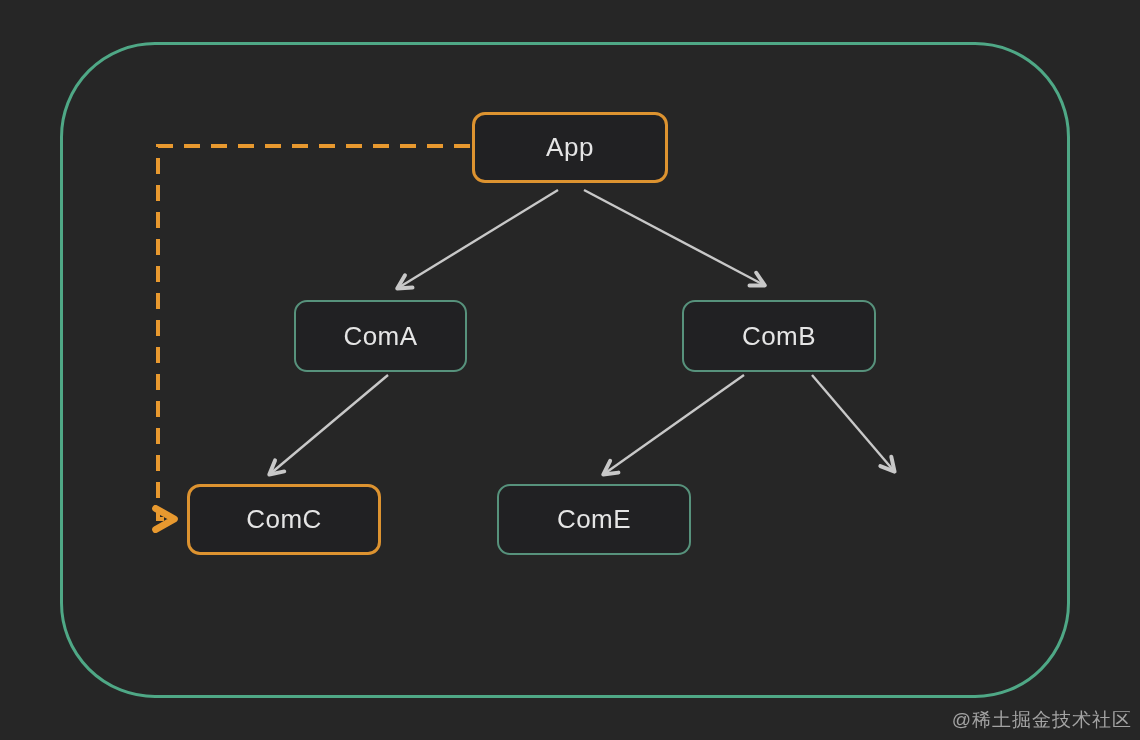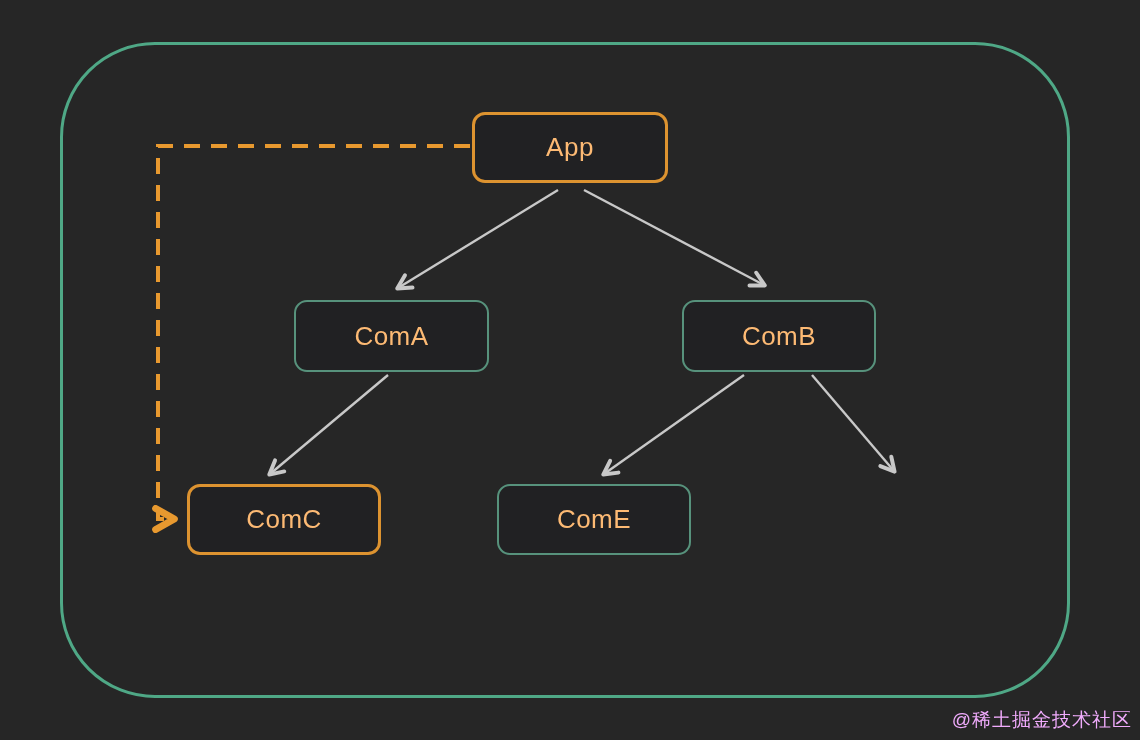--- a/index.html
+++ b/index.html
@@ -47,39 +47,39 @@
   }
   
   .node {
     position: absolute;
     box-sizing: border-box;
     border-radius: 13px;
     background: #212123;
     display: flex;
     align-items: center;
     justify-content: center;
-    color: #fdba74;
+    color: #e5e5e5;
     font-size: 26px;
     letter-spacing: 0.5px;
   }
   .node.orange { border: 3px solid #dd9330; }
   .node.teal   { border: 2.5px solid #57927c; }
 
   .node-app  { left: 472px; top: 112px; width: 196px; height: 71px; }
-  .node-comA { left: 294px; top: 300px; width: 195px; height: 72px; }
+  .node-comA { left: 294px; top: 300px; width: 173px; height: 72px; }
   .node-comB { left: 682px; top: 300px; width: 194px; height: 72px; }
   .node-comC { left: 187px; top: 484px; width: 194px; height: 71px; }
   .node-comD { left: 497px; top: 484px; width: 194px; height: 71px; }
   .node-comE { left: 795px; top: 484px; width: 194px; height: 71px; }
 
   .watermark {
     position: absolute;
     right: 8px;
     bottom: 7px;
-    color: #f0abfc;
+    color: #a3a3a3;
     font-size: 19px;
     letter-spacing: 1px;
   }
 </style>
 </head>
 <body>
 
 <div id="stage">
 
   <div class="frame"></div>

